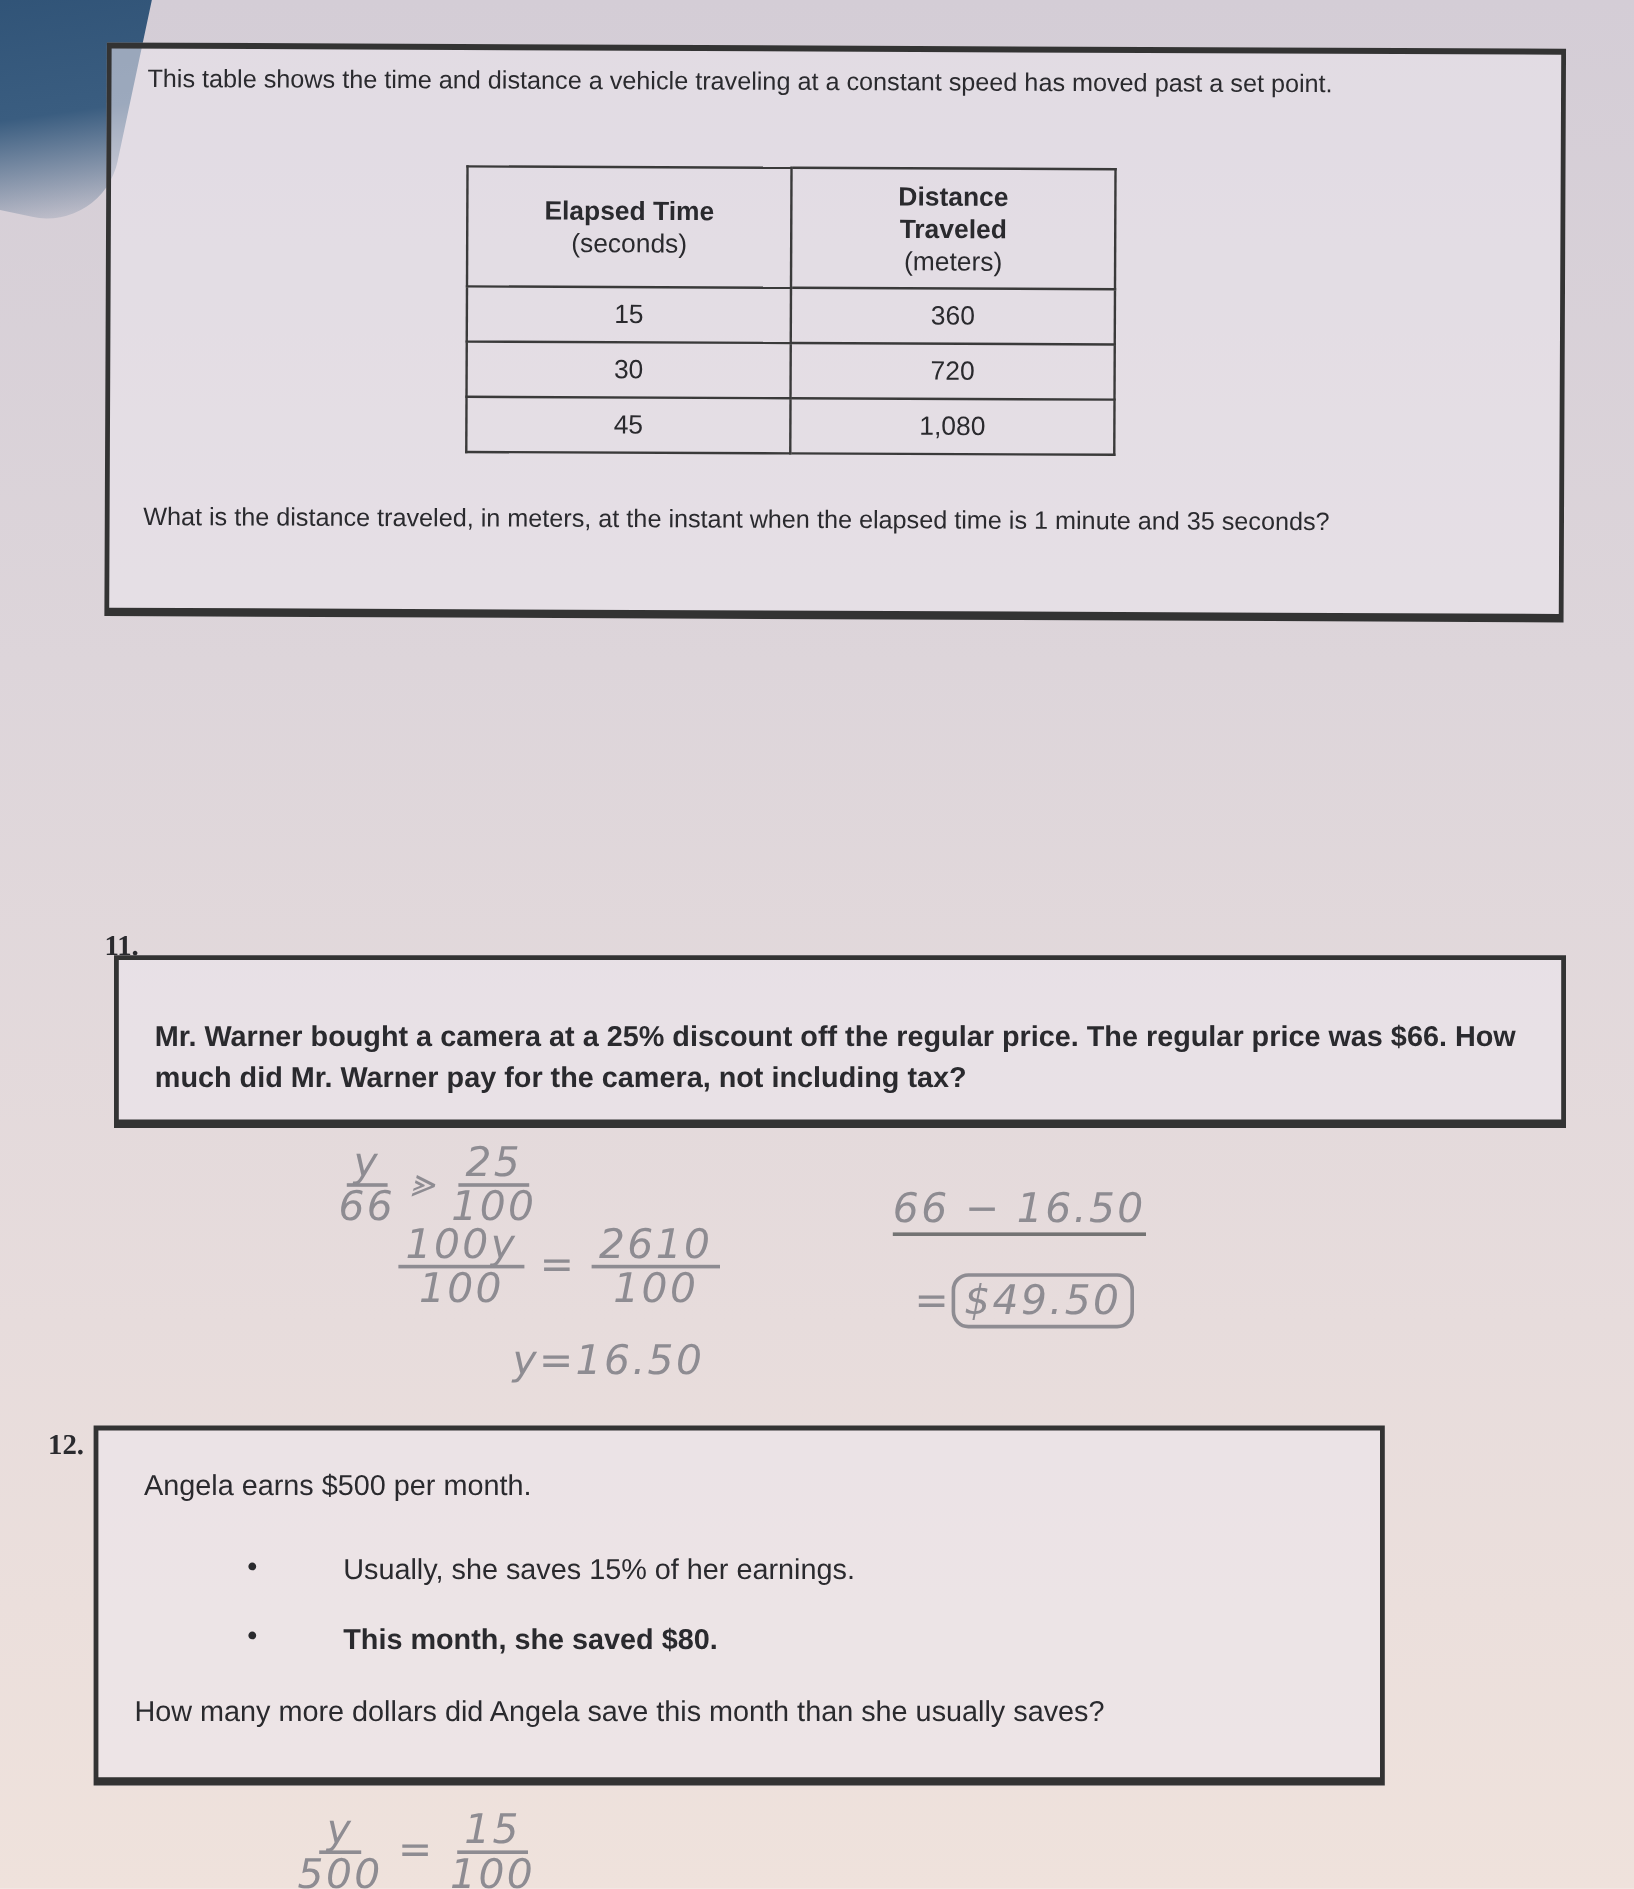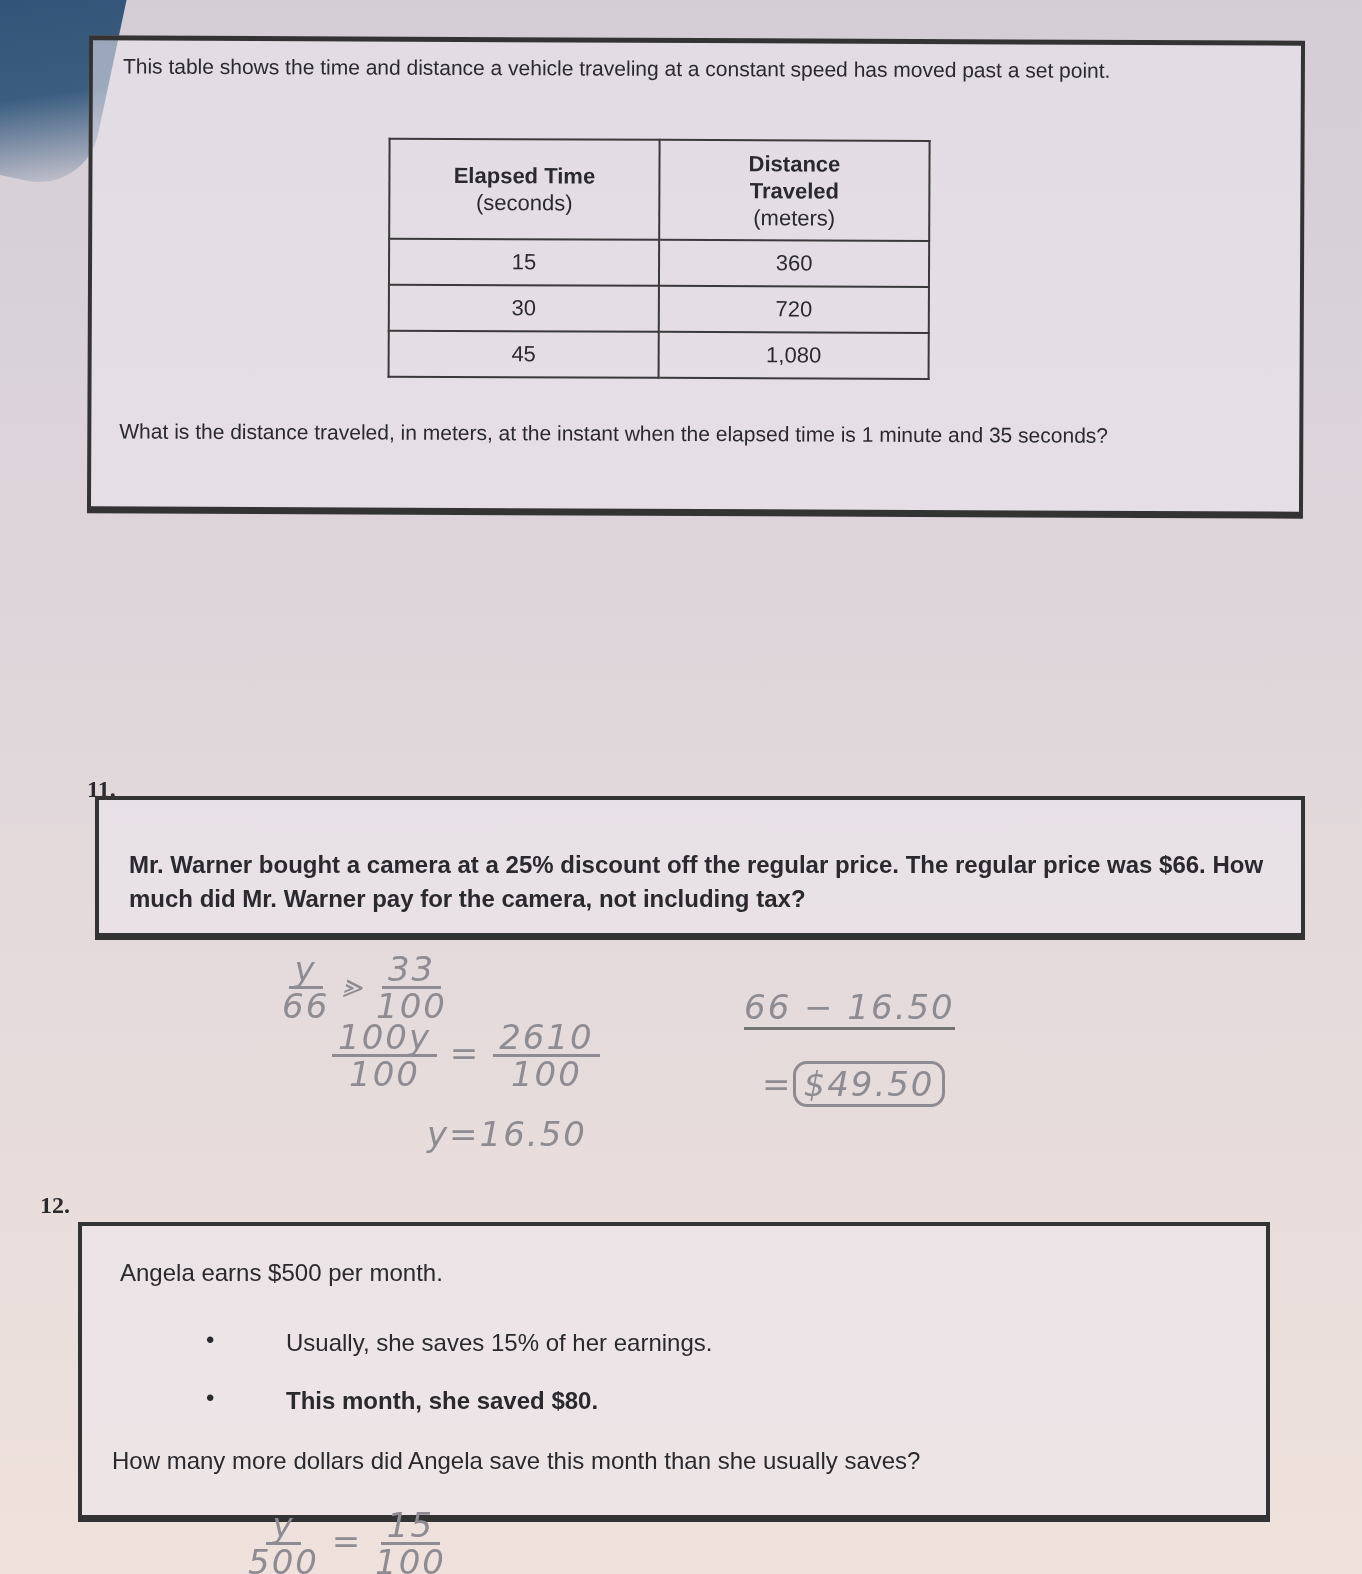--- a/index.html
+++ b/index.html
@@ -14,21 +14,21 @@
     background: linear-gradient(160deg, #2c4f73 0%, #3a5d80 60%, rgba(80,100,130,0) 100%);
     transform: rotate(12deg); border-radius: 0 0 60px 0;
   }
   .box {
     position:absolute; border:4px solid #333; background:rgba(236,232,238,0.55);
     box-sizing:border-box;
   }
   .box.heavy-bottom { border-bottom-width:7px; }
   .box1 { left:88px; top:38px; width:1216px; height:478px; transform:rotate(0.25deg); border-top-width:5px; }
   .box2 { left:95px; top:796px; width:1210px; height:144px; border-bottom-width:7px;font-weight:bold; }
-  .box3 { left:78px; top:1188px; width:1192px; height:300px; border-bottom-width:7px;margin-top:34px; }
+  .box3 { left:78px; top:1188px; width:1076px; height:300px; border-bottom-width:7px; }
   .intro { position:absolute; left:30px; top:12px; width:1150px; font-size:21px; line-height:27px; font-weight:normal; }
   table.dt {
     position:absolute; left:296px; top:96px; border-collapse:collapse; font-size:22px;
   }
   table.dt td, table.dt th { border:2px solid #3a3a3a; text-align:center; }
   table.dt th { font-weight:bold; height:96px; line-height:27px; }
   table.dt th .sub { font-weight:normal; }
   table.dt td { height:42px; }
   table.dt .c1 { width:266px; }
   table.dt .c2 { width:266px; }
@@ -83,21 +83,21 @@
   <div class="q big" style="left:30px; top:48px; width:1150px;">Mr. Warner bought a camera at a 25% discount off the regular price. The regular price was $66. How much did Mr. Warner pay for the camera, not including tax?</div>
 </div>
 
 <div class="hw" style="left:282px; top:952px;">
   <span class="frac">
       <span class="num">y</span>
       <span class="den">66</span>
     </span>
   <span>⪢</span>
   <span class="frac">
-      <span class="num">33</span>
+      <span class="num">25</span>
       <span class="den">100</span>
     </span>
 </div>
 <div class="hw" style="left:332px; top:1020px;">
   <span class="frac">
       <span class="num">100y</span>
       <span class="den">100</span>
     </span>
   <span>=</span>
   <span class="frac">

